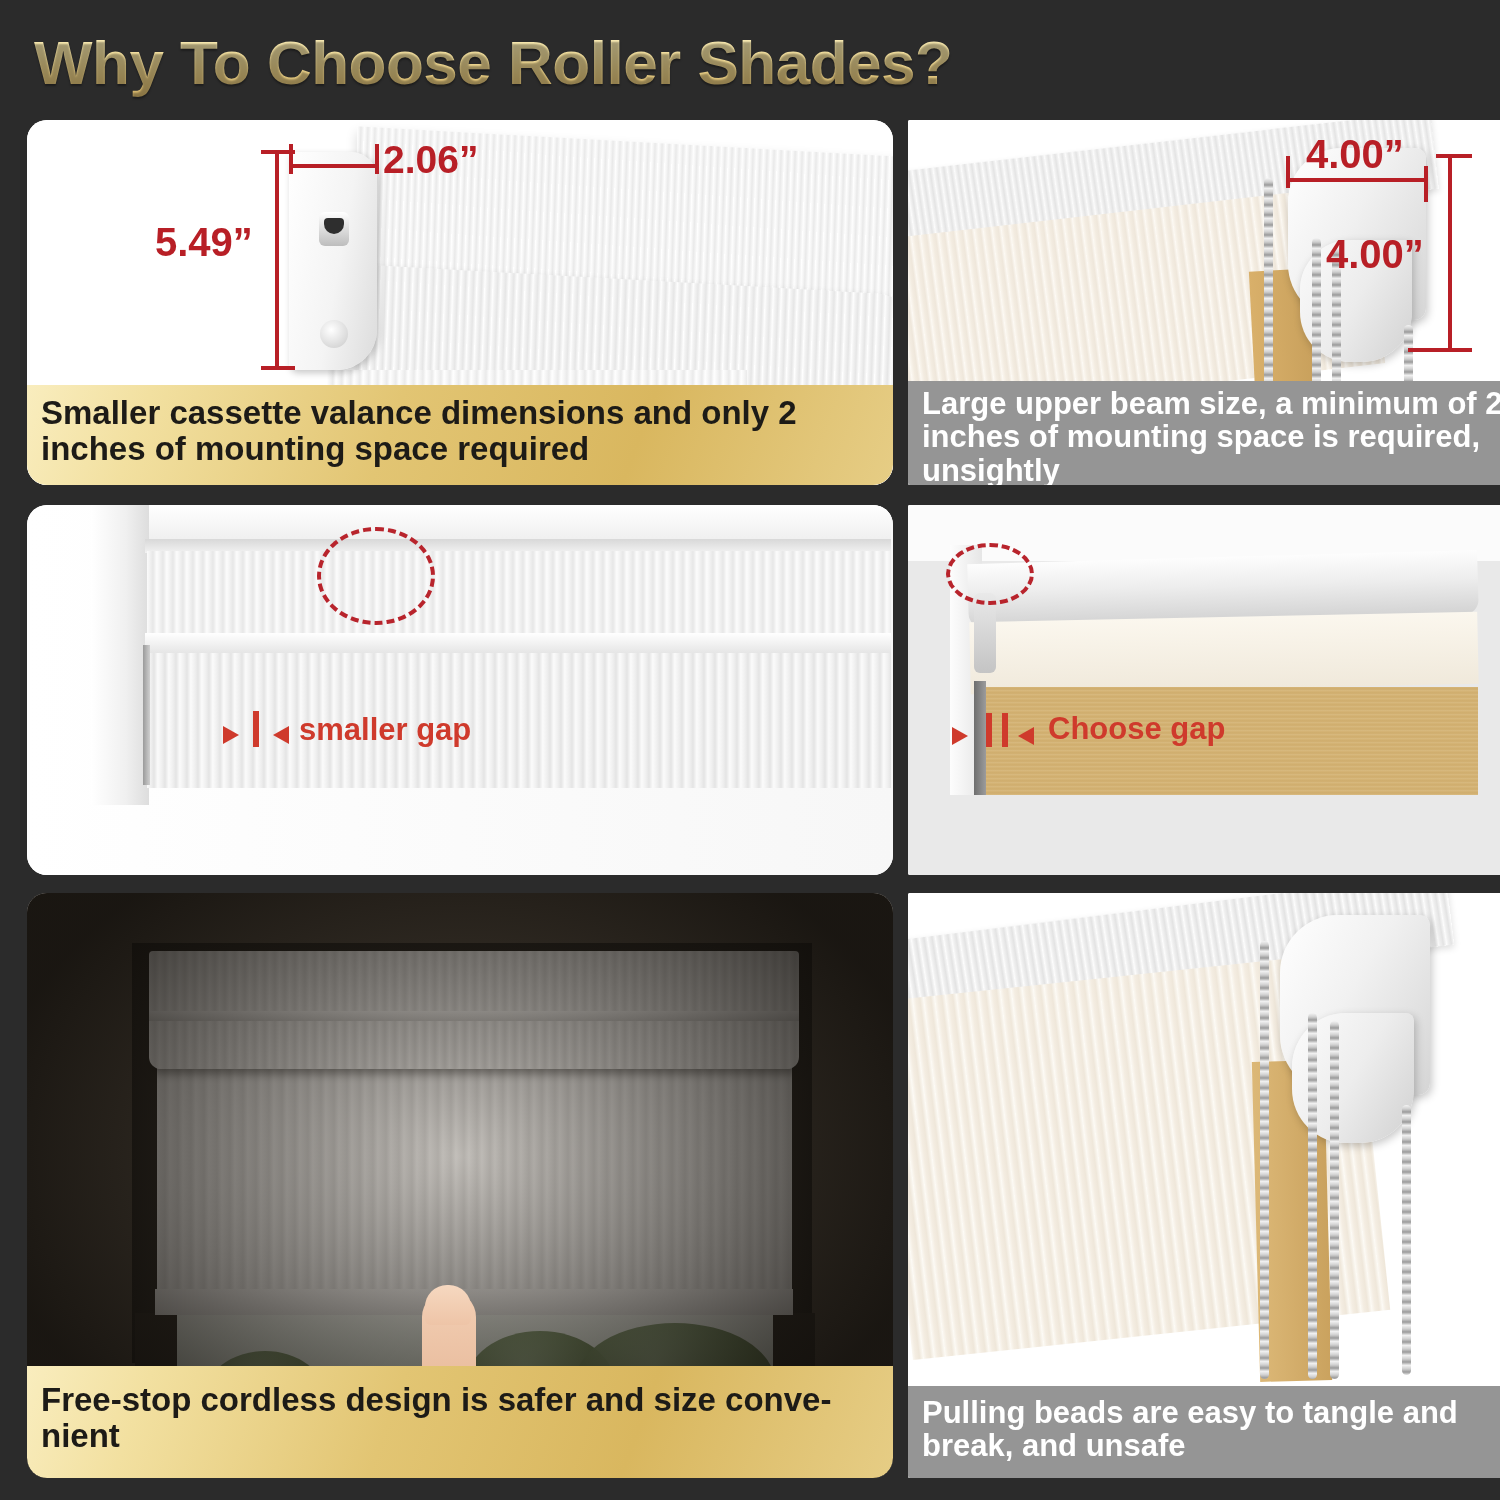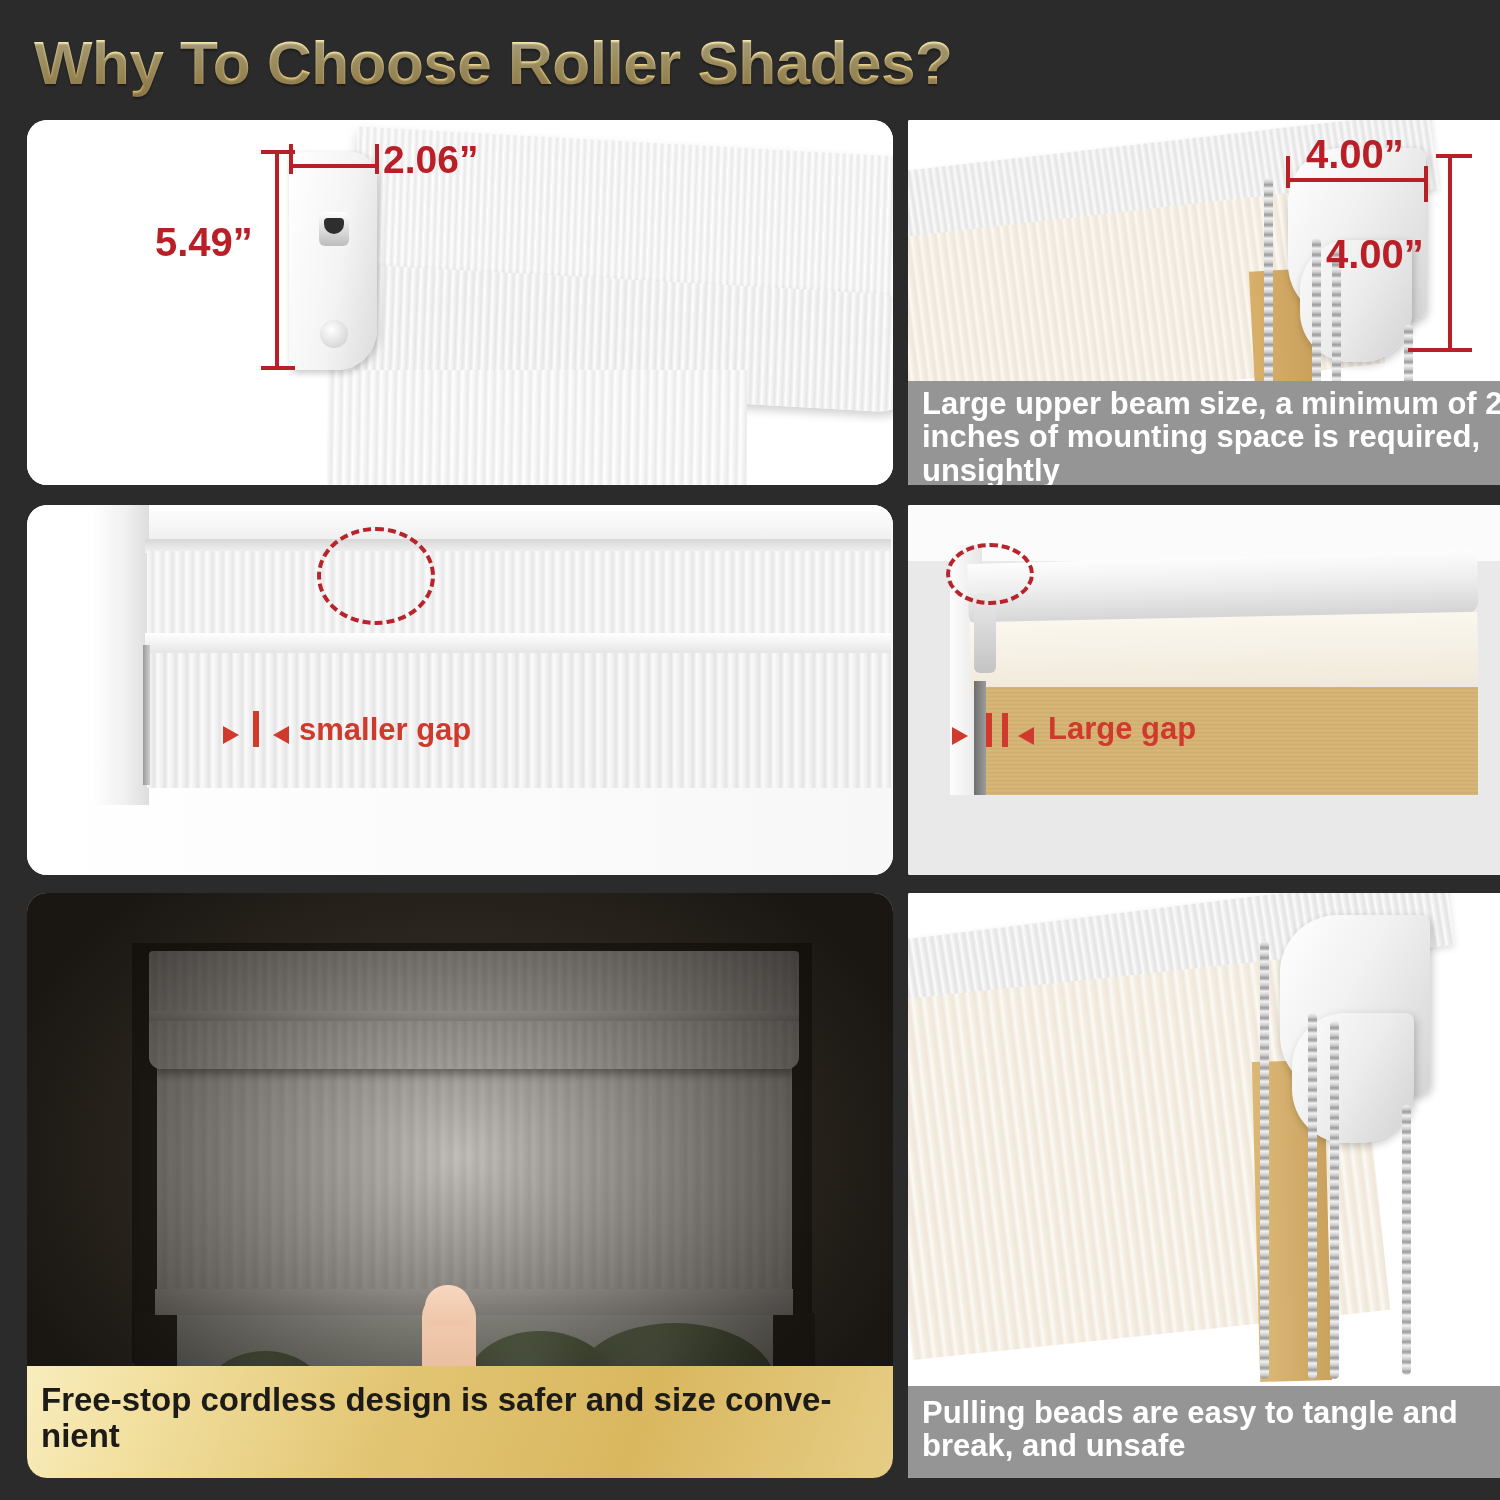--- a/index.html
+++ b/index.html
@@ -387,20 +387,21 @@
     <div class="dimline h" style="left:264px; top:44px; width:86px;"></div>
     <div class="tick v" style="left:262px; top:24px; height:30px;"></div>
     <div class="tick v" style="left:348px; top:24px; height:30px;"></div>
     <div class="anno" style="left:356px; top:18px; font-size:39px;">2.06”</div>
 
     <div class="dimline v" style="left:248px; top:32px; height:218px;"></div>
     <div class="tick h" style="left:234px; top:30px; width:34px;"></div>
     <div class="tick h" style="left:234px; top:246px; width:34px;"></div>
     <div class="anno" style="left:104px; top:100px; font-size:40px;margin-left:24px;">5.49”</div>
   </div>
+  <div class="caption gold">Smaller cassette valance dimensions and only 2 inches of mounting space required</div>
 </div>
 
 <div class="panel right r1">
   <div class="photo">
     <div class="p2-wrap"></div>
     <div class="p2-beam"></div>
     <div class="p2-fabric"></div>
     <div class="p2-tan"></div>
     <div class="chain" style="left:356px; top:58px; height:245px;"></div>
     <div class="chain" style="left:404px; top:118px; height:185px;"></div>
@@ -452,21 +453,21 @@
     <div class="p4-tan"></div>
     <div class="p4-gapdark"></div>
     <div class="p4-clip"></div>
 
     <div class="dashed-circle" style="left:38px; top:38px; width:88px; height:62px;"></div>
 
     <div class="arrow-right" style="left:44px; top:222px;"></div>
     <div class="gap-bar" style="left:78px; top:208px; width:6px; height:34px; background:#cf3a2c;"></div>
     <div class="gap-bar" style="left:94px; top:208px; width:6px; height:34px; background:#cf3a2c;"></div>
     <div class="arrow-left" style="left:110px; top:222px;"></div>
-    <div class="gap-label" style="left:140px; top:206px;">Large gap</div>
+    <div class="gap-label" style="left:140px; top:206px;">Choose gap</div>
   </div>
 </div>
 
 <div class="panel left r3">
   <div class="photo">
     <div class="p5-room"></div>
     <div class="p5-recess"></div>
     <div class="p5-glass">
       <div class="tree" style="left:30px;  top:38px; width:120px; height:90px;"></div>
       <div class="tree" style="left:110px; top:62px; width:90px;  height:70px;"></div>

